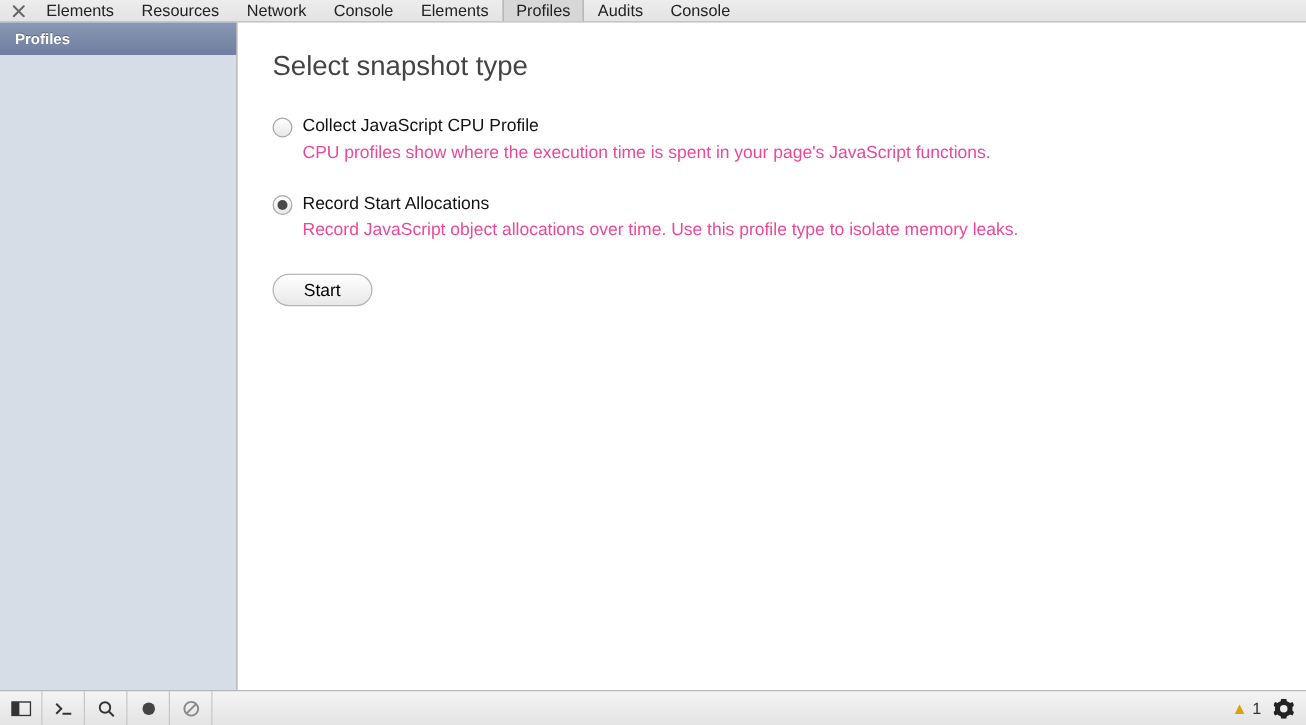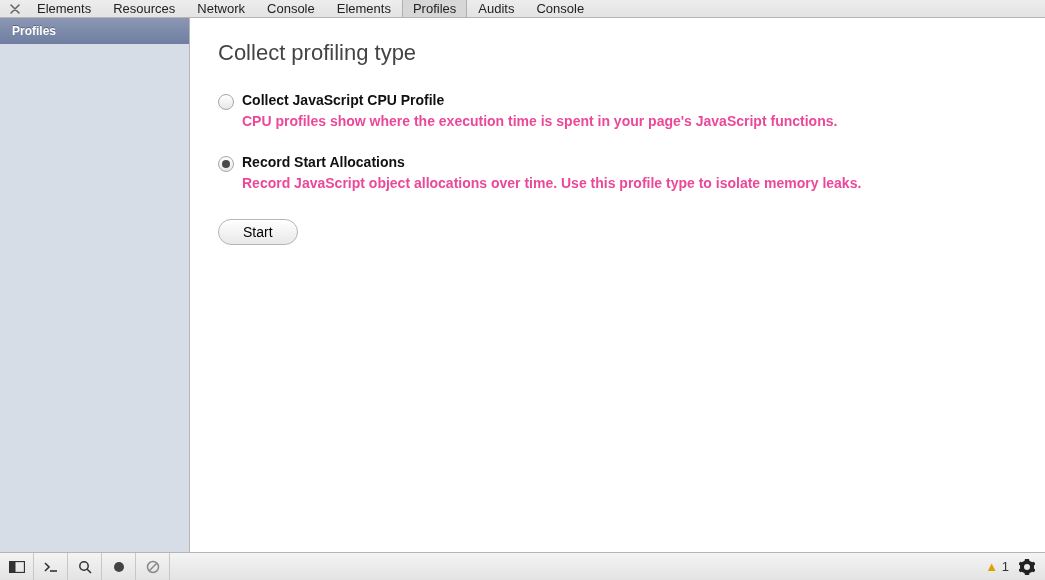--- a/index.html
+++ b/index.html
@@ -100,21 +100,20 @@
     .radio.checked::after {
       content: "";
       position: absolute;
       top: 3px; left: 3px;
       width: 8px; height: 8px;
       border-radius: 50%;
       background: #4a4a4a;
     }
     .option-text {
       flex: 1 1 auto;
-      font-weight: bold;
     }
     .option-title {
       font-size: 14px;
       color: #111;
       margin-bottom: 4px;
       cursor: pointer;
     }
     .option-desc {
       font-size: 14px;
       color: #ec4899;
@@ -190,21 +189,21 @@
   <div class="tab">Audits</div>
   <div class="tab">Console</div>
 </div>
 
 <div class="main">
   <div class="sidebar">
     <div class="sidebar-header">Profiles</div>
   </div>
 
   <div class="content">
-    <h1>Collect profiling type</h1>
+    <h1>Select snapshot type</h1>
 
     <div class="option">
       <div class="radio"></div>
       <div class="option-text">
         <div class="option-title">Collect JavaScript CPU Profile</div>
         <div class="option-desc">CPU profiles show where the execution time is spent in your page's JavaScript functions.</div>
       </div>
     </div>
 
 

